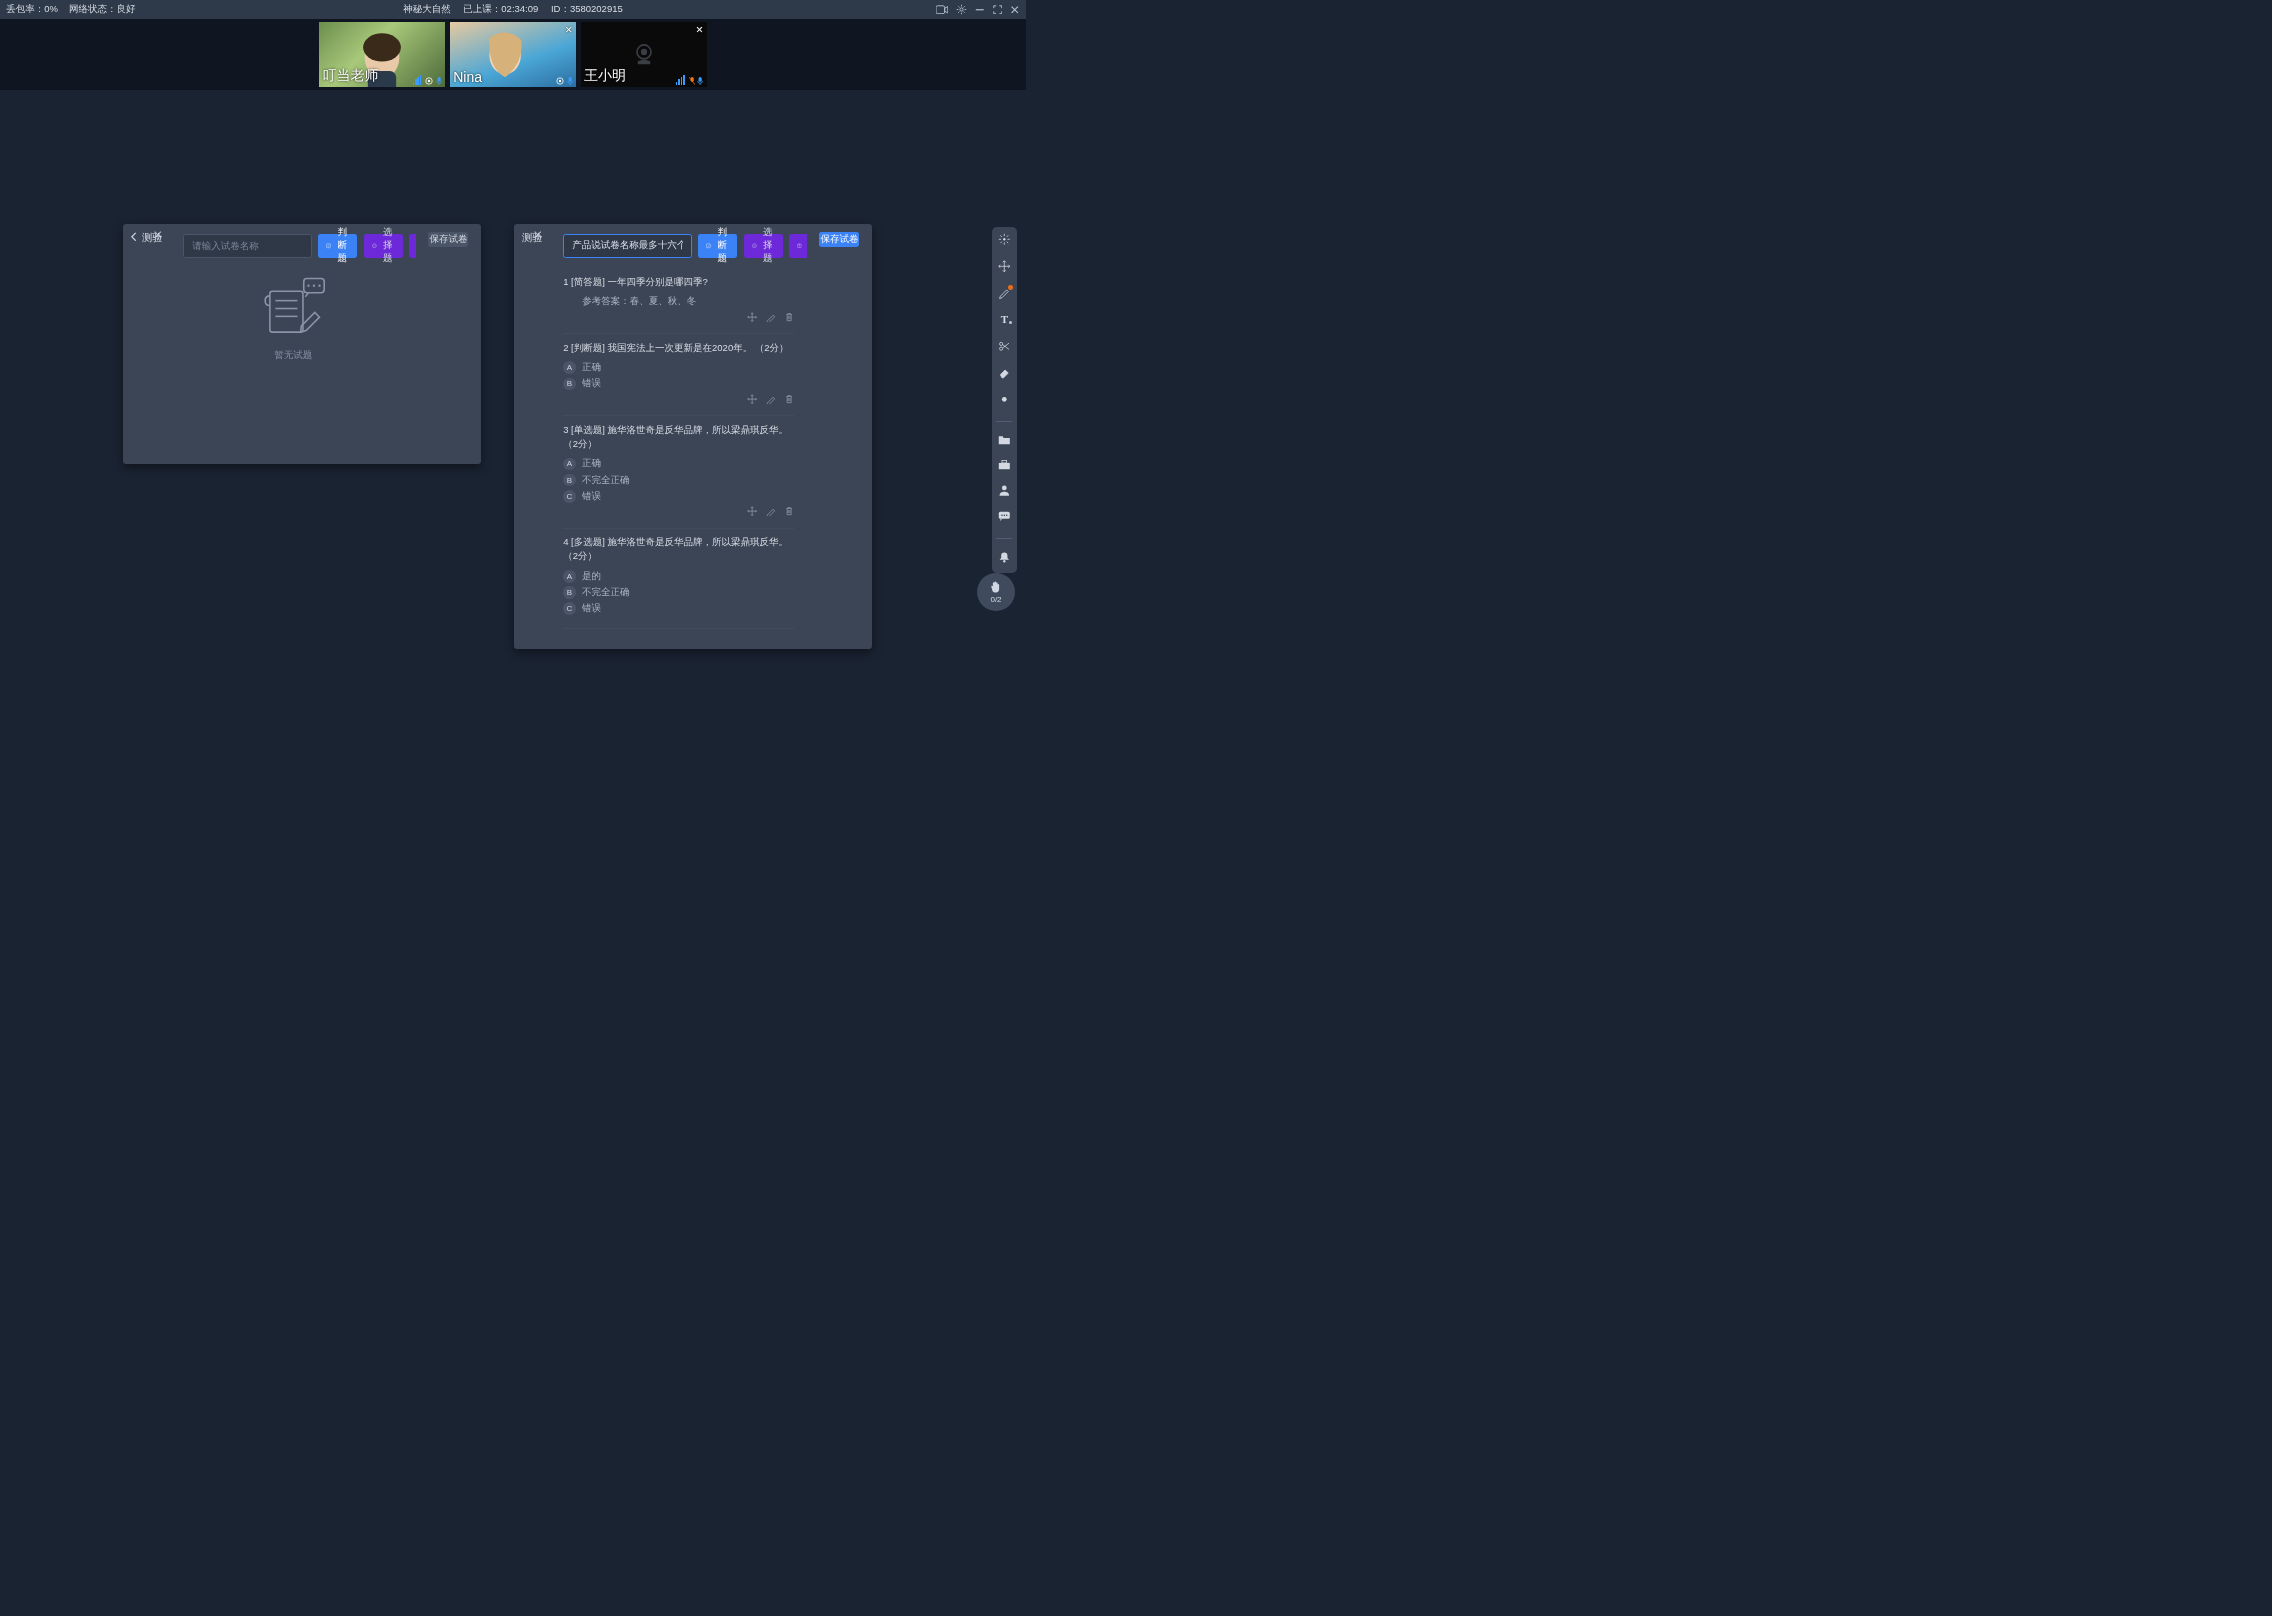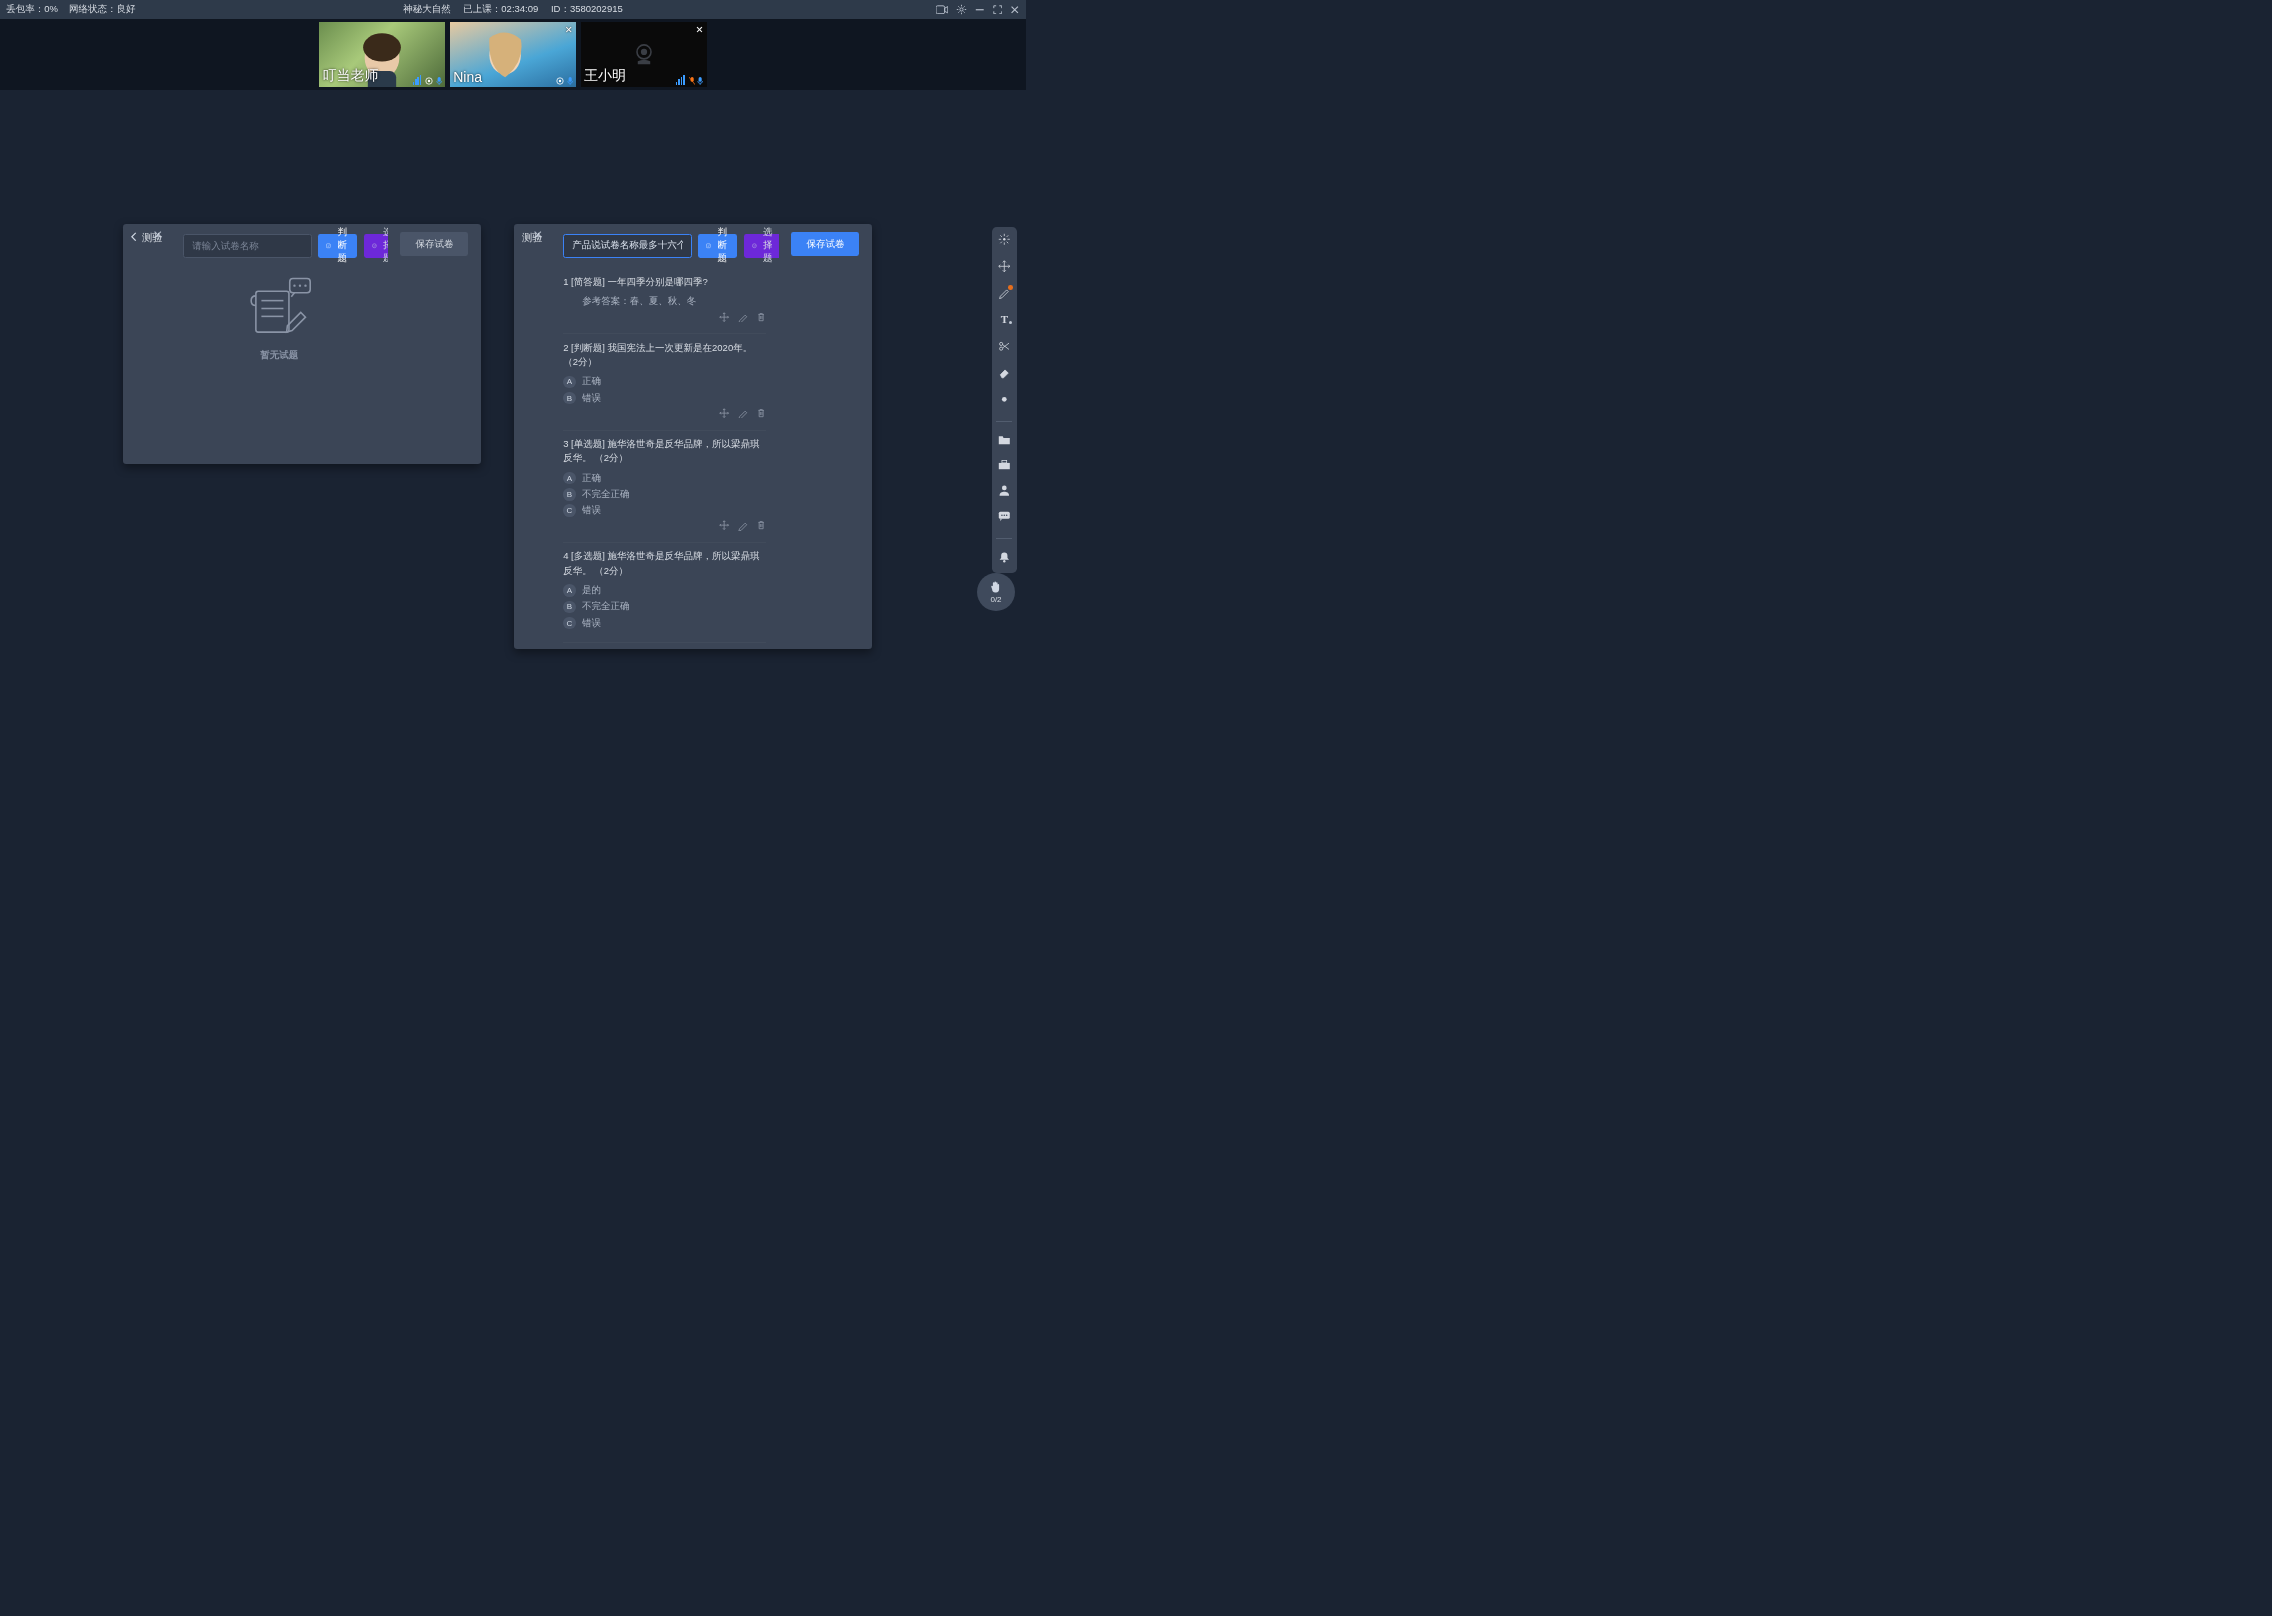--- a/index.html
+++ b/index.html
@@ -146,33 +146,33 @@
   gap: 4px;
   cursor: pointer;
   border: none;
 }
 .qtype-btn.primary { background: #3b82f6; color: #fff; }
 .qtype-btn svg { }
 .save-btn {
   background: #4a5568;
   color: #d8dde4;
   border: none;
-  height: 24px; padding: 0 15px;
+  height: 15px; padding: 0 1px;
   border-radius: 2.4px;
   font-size: 9.5px;
   cursor: pointer;
 }
 .save-btn.primary { background: #3b82f6; color: #fff; }
 
 
 .empty {
   display: flex; flex-direction: column; align-items: center;
   margin-top: 19px;
 }
-.empty .caption { font-size: 9.5px; color: #8a94a6; margin-top: 9.5px; font-weight: bold; }
+.empty .caption { font-size: 9.5px; color: #8a94a6; margin-top: 9.5px; }
 
 
 .qlist { margin-top: 11px; font-size: 9.5px; }
 .qitem { padding: 6.3px 0 9.5px 0; border-bottom: 0.8px solid #47516080; }
 .qtitle { color: #d8dde4; margin-bottom: 6.3px; line-height: 1.5; }
 .qans { color: #aab3c2; margin-bottom: 3.2px; margin-left: 19px; }
 .opt-row { display: flex; align-items: center; gap: 6.3px; margin: 3.2px 0; color: #aab3c2; }
 .opt-letter {
   width: 12.6px; height: 12.6px; border-radius: 50%;
   background: #4a5568; color: #cfd7e3;

